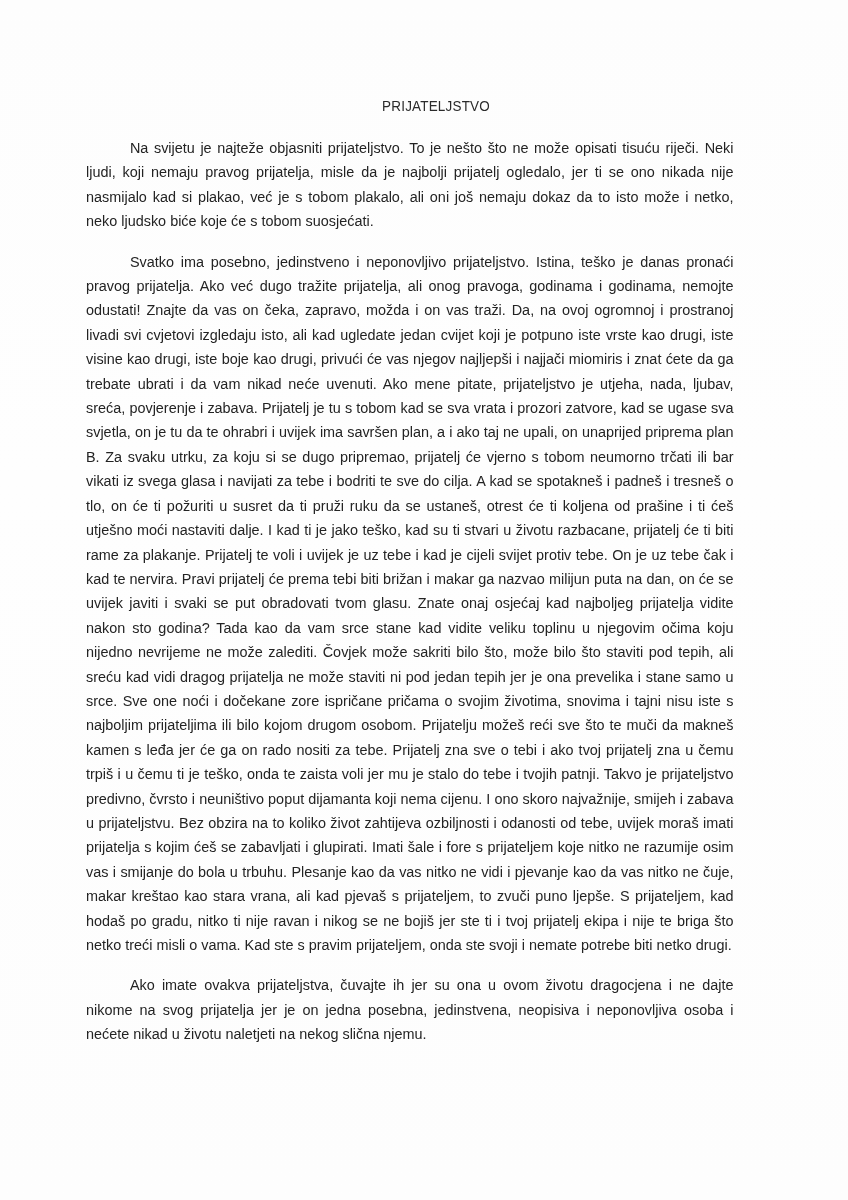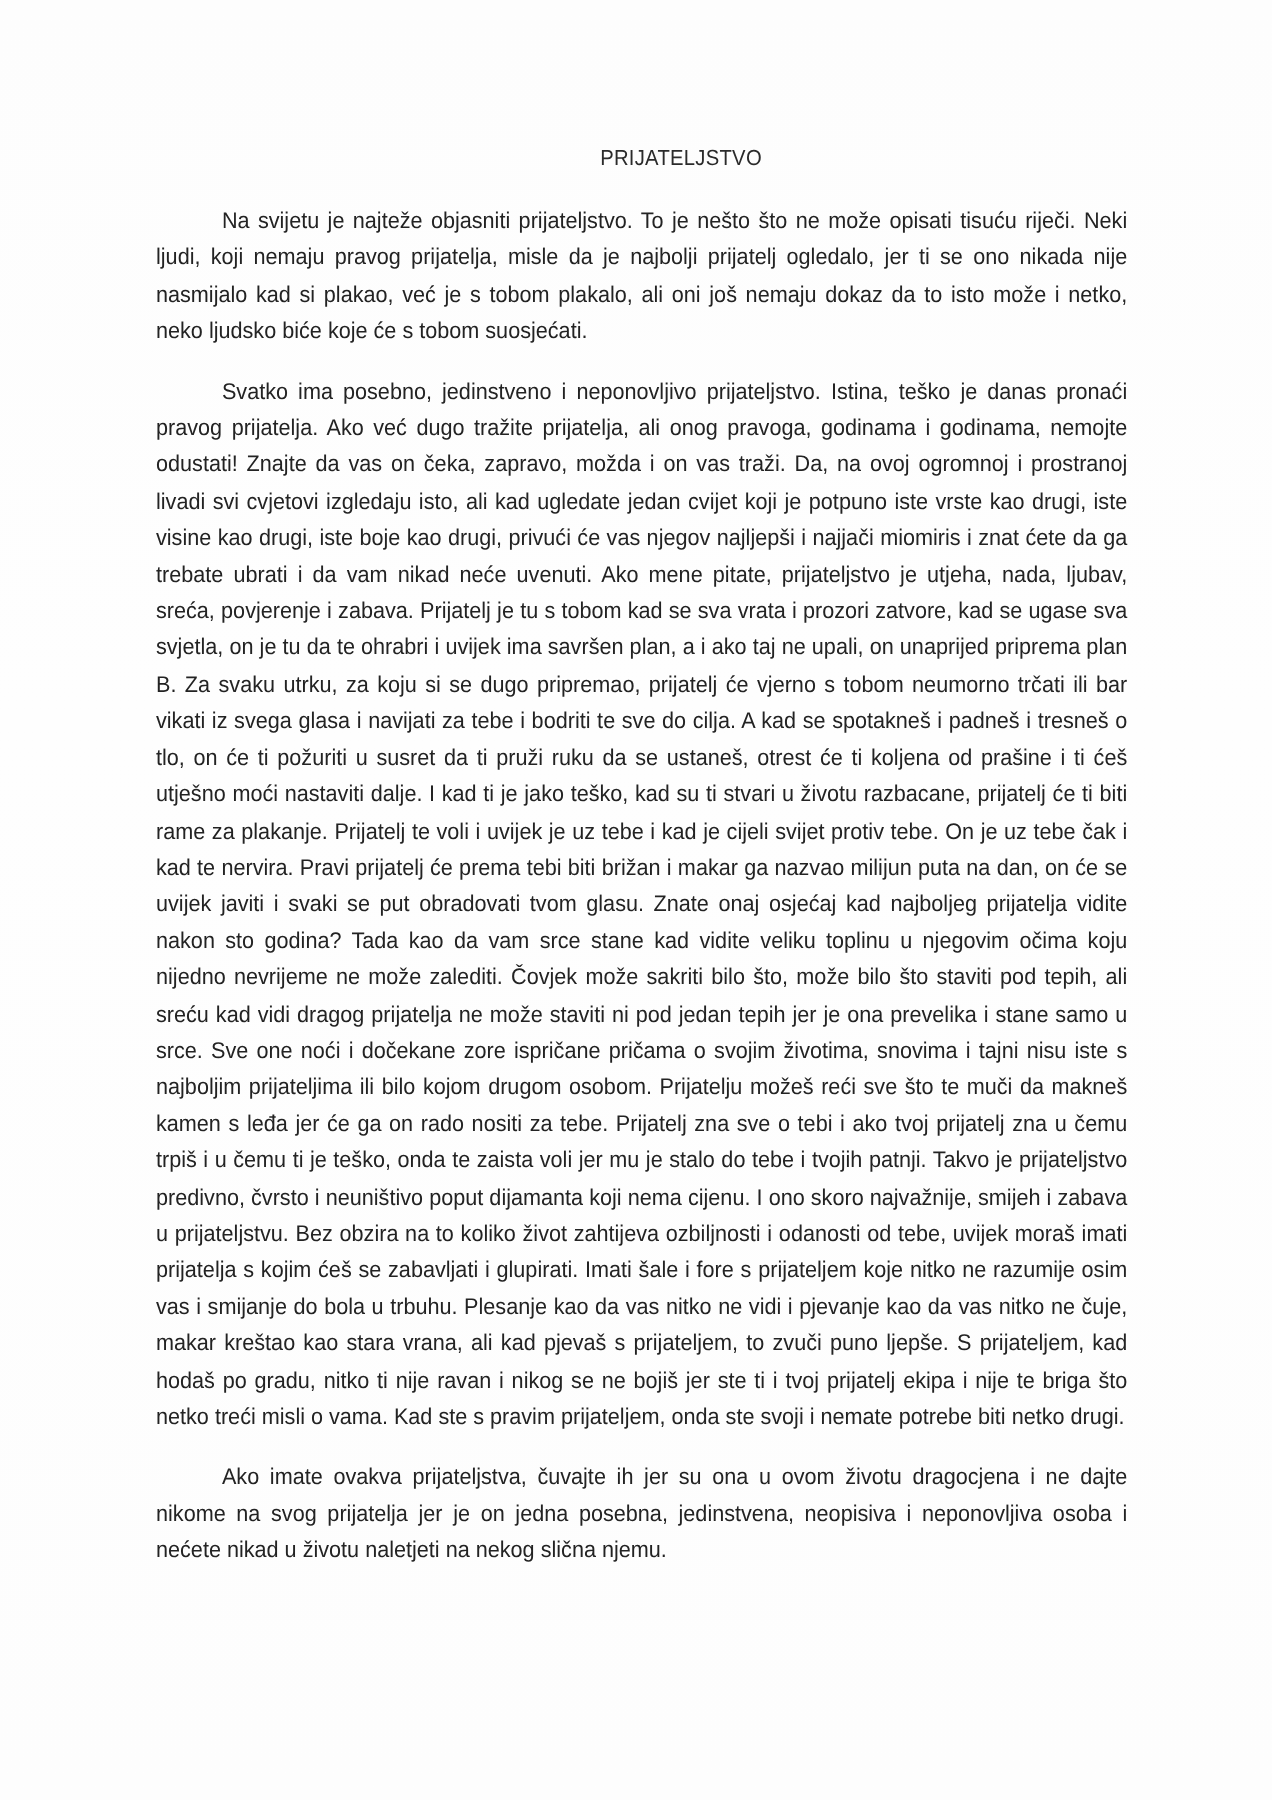--- a/index.html
+++ b/index.html
@@ -21,21 +21,21 @@
   .paper-texture {
     position: absolute;
     inset: 0;
     background:
       linear-gradient(180deg, #fdfdfd 0%, #fefefe 40%, #fdfdfd 100%);
     pointer-events: none;
   }
 
   .content {
     position: absolute;
-    left: 104px;
+    left: 86px;
     top: 98px;
     width: 648px;
   }
 
   .doc-title {
     font-family: "Liberation Sans", sans-serif;
     font-size: 14.5px;
     font-weight: 400;
     letter-spacing: 0.2px;
     color: #2b2b2b;

